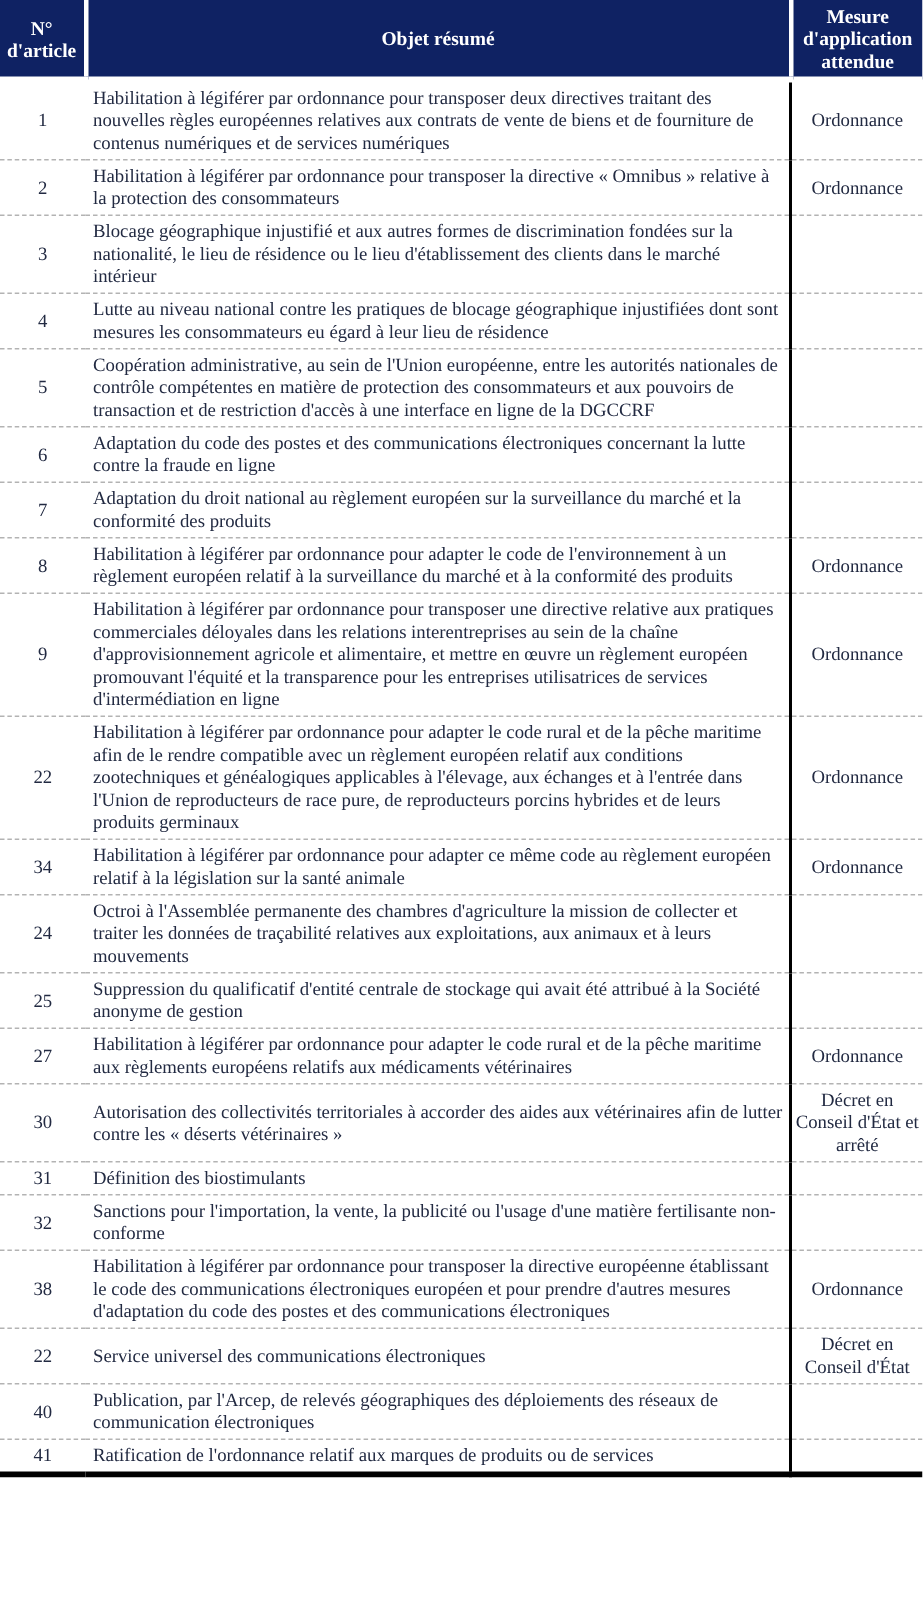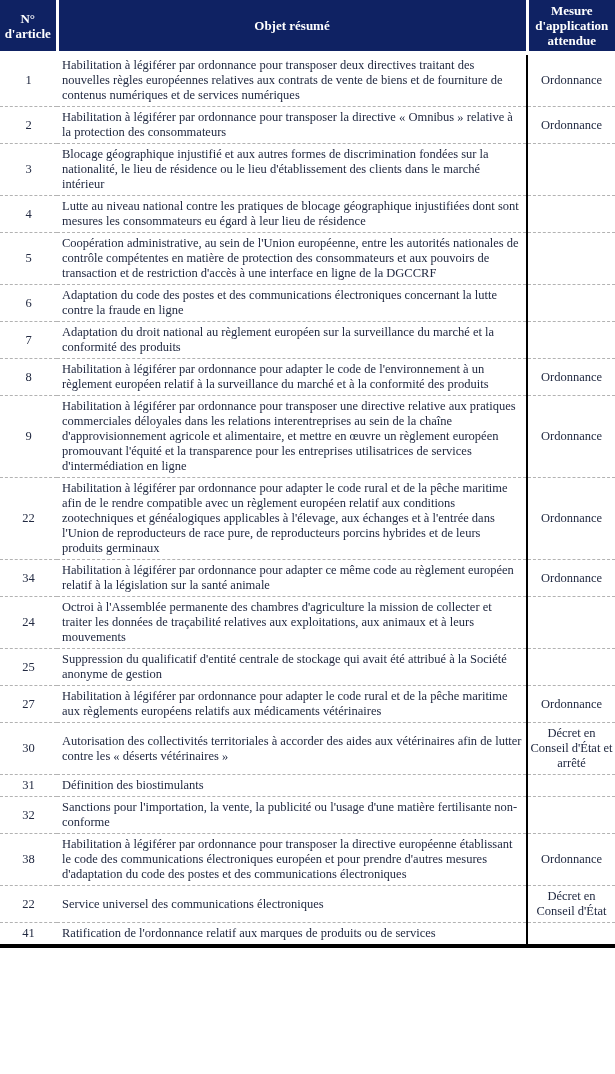--- a/index.html
+++ b/index.html
@@ -161,18 +161,23 @@
     <td class="article">38</td>
     <td class="objet">Habilitation à légiférer par ordonnance pour transposer la directive européenne établissant le code des communications électroniques européen et pour prendre d'autres mesures d'adaptation du code des postes et des communications électroniques</td>
     <td class="mesure">Ordonnance</td>
   </tr>
       <tr>
     <td class="article">22</td>
     <td class="objet">Service universel des communications électroniques</td>
     <td class="mesure">Décret en Conseil d'État</td>
   </tr>
       <tr>
+    <td class="article">40</td>
+    <td class="objet">Publication, par l'Arcep, de relevés géographiques des déploiements des réseaux de communication électroniques</td>
+    <td class="mesure"></td>
+  </tr>
+      <tr>
     <td class="article">41</td>
     <td class="objet">Ratification de l'ordonnance relatif aux marques de produits ou de services</td>
     <td class="mesure"></td>
   </tr>
     </tbody>
 </table>
 
 </body></html>

